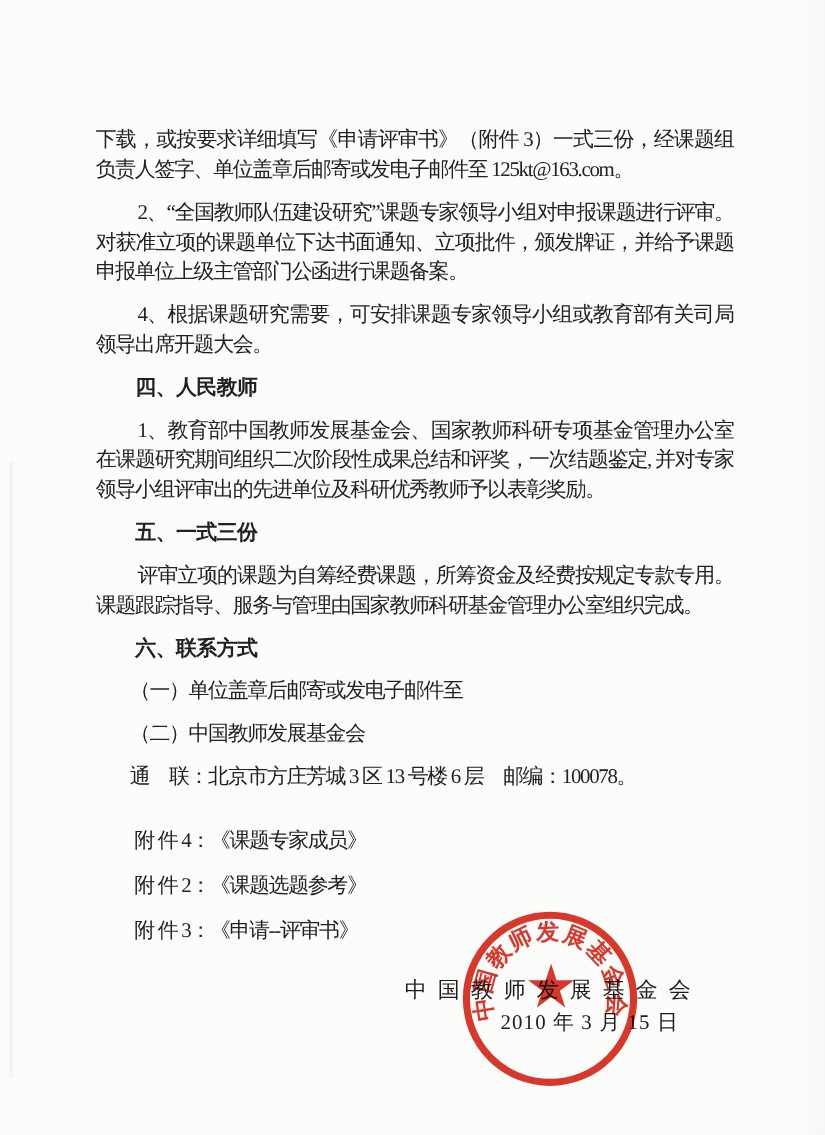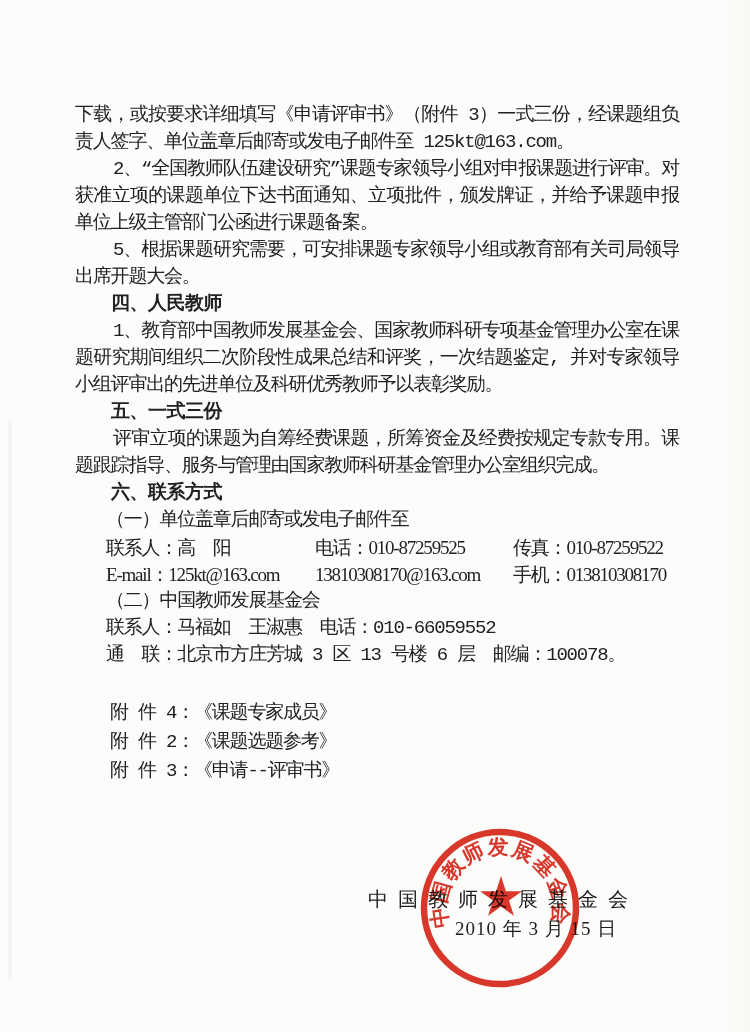--- a/index.html
+++ b/index.html
@@ -19,21 +19,21 @@
   }
   .page::after{
     content:"";position:absolute;right:0;top:0;width:26px;height:100%;
     background:linear-gradient(to left,#f3f3f0,rgba(243,243,240,0));opacity:.5;
   }
   .doc{
     position:absolute;left:75px;top:102px;width:604px;
     font-size:19px;line-height:27px;letter-spacing:-1.2px;
     text-align:justify;
   }
-  .doc p{margin:0;font-family:Liberation Mono, monospace;}
+  .doc p{margin:12px;}
   .para.heading{font-weight:700;text-indent:36px;letter-spacing:-0.5px;}
   .para.indent{text-indent:38px;}
   .sub{padding-left:31px;}
   .contact-row{display:flex;padding-left:31px;white-space:nowrap;}
   .contact-row .c1{width:209px;flex:none;}
   .contact-row .c2{width:198px;flex:none;}
   .contact-row .c3{flex:1;}
   .attachments{margin-top:30px;}
   .attachments p{padding-left:35px;line-height:29px;}
   .sig-org{
@@ -59,56 +59,40 @@
 <div class="page">
 
   <div class="doc">
 
     <div>
 
         <p class="para body">下载，或按要求详细填写《申请评审书》（附件 3）一式三份，经课题组负责人签字、单位盖章后邮寄或发电子邮件至 125kt@163.com。</p>
 
         <p class="para body indent">2、“全国教师队伍建设研究”课题专家领导小组对申报课题进行评审。对获准立项的课题单位下达书面通知、立项批件，颁发牌证，并给予课题申报单位上级主管部门公函进行课题备案。</p>
 
-        <p class="para body indent">5、根据课题研究需要，可安排课题专家领导小组或教育部有关司局领导出席开题大会。</p>
+        <p class="para body indent">4、根据课题研究需要，可安排课题专家领导小组或教育部有关司局领导出席开题大会。</p>
 
         <p class="para heading">四、人民教师</p>
 
         <p class="para body indent">1、教育部中国教师发展基金会、国家教师科研专项基金管理办公室在课题研究期间组织二次阶段性成果总结和评奖，一次结题鉴定, 并对专家领导小组评审出的先进单位及科研优秀教师予以表彰奖励。</p>
 
 
 
         <p class="para heading">五、一式三份</p>
 
         <p class="para body indent">评审立项的课题为自筹经费课题，所筹资金及经费按规定专款专用。课题跟踪指导、服务与管理由国家教师科研基金管理办公室组织完成。</p>
 
         <p class="para heading">六、联系方式</p>
 
     </div>
 
     <p class="sub">（一）单位盖章后邮寄或发电子邮件至</p>
 
-    <div>
-
-        <div class="contact-row">
-          <span class="c1">联系人：高　阳</span>
-          <span class="c2">电话：010-87259525</span>
-          <span class="c3">传真：010-87259522</span>
-        </div>
-
-        <div class="contact-row">
-          <span class="c1">E-mail：125kt@163.com</span>
-          <span class="c2">13810308170@163.com</span>
-          <span class="c3">手机：013810308170</span>
-        </div>
-
-    </div>
 
     <p class="sub">（二）中国教师发展基金会</p>
-    <p class="sub">联系人：马福如　王淑惠　电话：010-66059552</p>
     <p class="sub">通　联：北京市方庄芳城 3 区 13 号楼 6 层　邮编：100078。</p>
 
     <div class="attachments">
 
         <p>附 件 4：《课题专家成员》</p>
 
         <p>附 件 2：《课题选题参考》</p>
 
         <p>附 件 3：《申请--评审书》</p>
 

